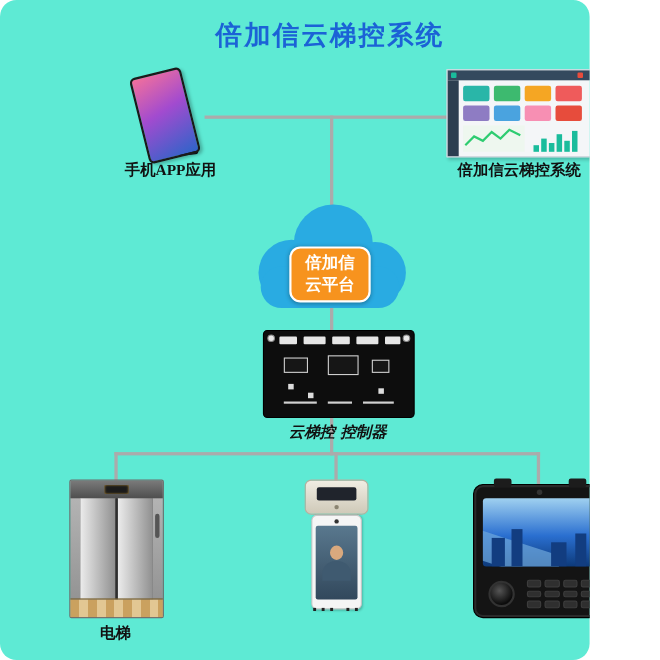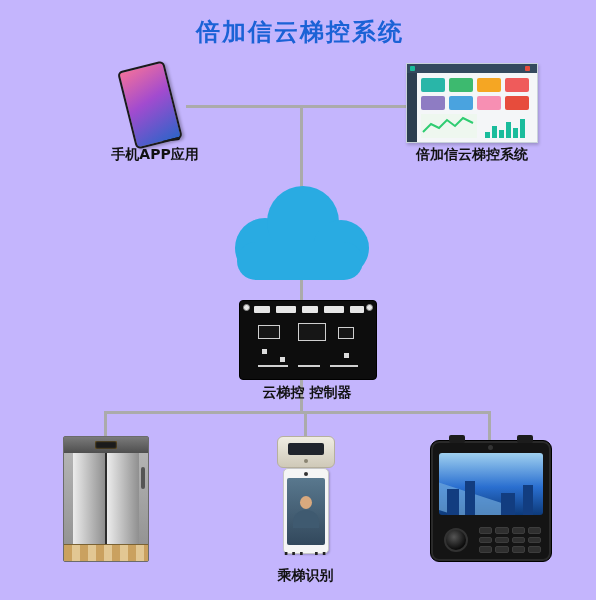--- a/index.html
+++ b/index.html
@@ -1,18 +1,19 @@
 <!DOCTYPE html>
 <html><head>
 <meta charset="utf-8">
 <style>
   html,body{margin:0;padding:0;background:#fff;}
   .canvas{
-    position:relative;width:596px;height:600px;background:#c4b5fd;overflow:hidden;
+    position:relative;width:536px;height:600px;background:#5eead4;overflow:hidden;
     font-family:"DejaVu Sans","Liberation Sans",sans-serif;
+    border-radius:15px;
   }
   
   .title{
     position:absolute;top:16px;left:0;width:600px;text-align:center;
     font-size:24px;font-weight:bold;color:#1b62d6;letter-spacing:2px;
   }
   
   .line{position:absolute;background:#ababab;z-index:1;}
   .line-top-h{left:186px;top:105px;width:226px;height:3px;}
   .line-top-v{left:300px;top:105px;width:3px;height:92px;}
@@ -20,23 +21,23 @@
   .line-ctrl-bus{left:300px;top:378px;width:3px;height:36px;}
   .line-bus{left:104px;top:411px;width:387px;height:3px;}
   .line-drop-left{left:104px;top:411px;width:3px;height:30px;}
   .line-drop-mid{left:304px;top:411px;width:3px;height:30px;}
   .line-drop-right{left:488px;top:411px;width:3px;height:33px;}
   
   .node-label{
     position:absolute;font-size:14px;font-weight:bold;color:#111;
     text-align:center;z-index:5;
   }
-  .lbl-phone{left:95px;top:146px;width:120px;}
+  .lbl-phone{left:95px;top:146px;width:120px;font-family:Liberation Serif, serif;}
   .lbl-platform{left:402px;top:146px;width:140px;}
-  .lbl-controller{left:237px;top:384px;width:140px;}
+  .lbl-controller{left:237px;top:384px;width:140px;font-style:italic;}
   .lbl-elevator{left:65px;top:567px;width:80px;}
   .lbl-recognition{left:258px;top:567px;width:95px;}
   .lbl-intercom{left:405px;top:567px;width:172px;}
   .dots{
     position:absolute;left:281px;top:541px;width:50px;text-align:center;
     font-size:15px;font-weight:bold;color:#222;letter-spacing:2px;z-index:5;
   }
   
   .phone{position:absolute;left:112px;top:62px;width:84px;height:84px;z-index:4;}
   .phone-fold{
@@ -185,20 +186,24 @@
 
   <div class="cloud">
     <svg viewBox="0 0 174 118" width="174" height="118">
       <g fill="#29abe2">
         <circle cx="52" cy="72" r="30"></circle>
         <circle cx="90" cy="46" r="36"></circle>
         <circle cx="128" cy="72" r="28"></circle>
         <rect x="24" y="66" width="126" height="38" rx="19"></rect>
       </g>
     </svg>
+    <div class="cloud-badge">
+      <span>倍加信</span>
+      <span>云平台</span>
+    </div>
   </div>
 
   <div class="ctrl">
     <div class="screw" style="left:3px;top:3px;"></div>
     <div class="screw" style="right:3px;top:3px;"></div>
     <div class="term" style="left:14px;width:16px;"></div>
     <div class="term" style="left:36px;width:20px;"></div>
     <div class="term" style="left:62px;width:16px;"></div>
     <div class="term" style="left:84px;width:20px;"></div>
     <div class="term" style="left:110px;width:14px;"></div>
@@ -218,34 +223,34 @@
     <div class="elev-top">
       <div class="elev-display"></div>
     </div>
     <div class="elev-doors">
       <div class="elev-door left"></div>
       <div class="elev-door right"></div>
     </div>
     <div class="elev-panel"></div>
     <div class="elev-floor"></div>
   </div>
+  <div class="node-label lbl-elevator">电梯</div>
 
   <div class="reader">
     <div class="reader-screen"></div>
     <div class="reader-dot"></div>
   </div>
   <div class="tablet">
     <div class="tablet-cam"></div>
     <div class="tablet-screen">
       <div class="face-head"></div>
       <div class="face-body"></div>
     </div>
   </div>
   <div class="dots">... ..</div>
-  <div class="node-label lbl-recognition">乘梯识别</div>
 
   <div class="intercom">
     <div class="ic-tab" style="left:18px;"></div>
     <div class="ic-tab" style="right:18px;"></div>
     <div class="ic-cam-dot"></div>
     <div class="ic-screen">
       <div class="road"></div>
       <div class="bldg" style="left:8px;width:12px;height:26px;"></div>
       <div class="bldg" style="left:26px;width:10px;height:34px;"></div>
       <div class="bldg" style="left:62px;width:14px;height:22px;"></div>

